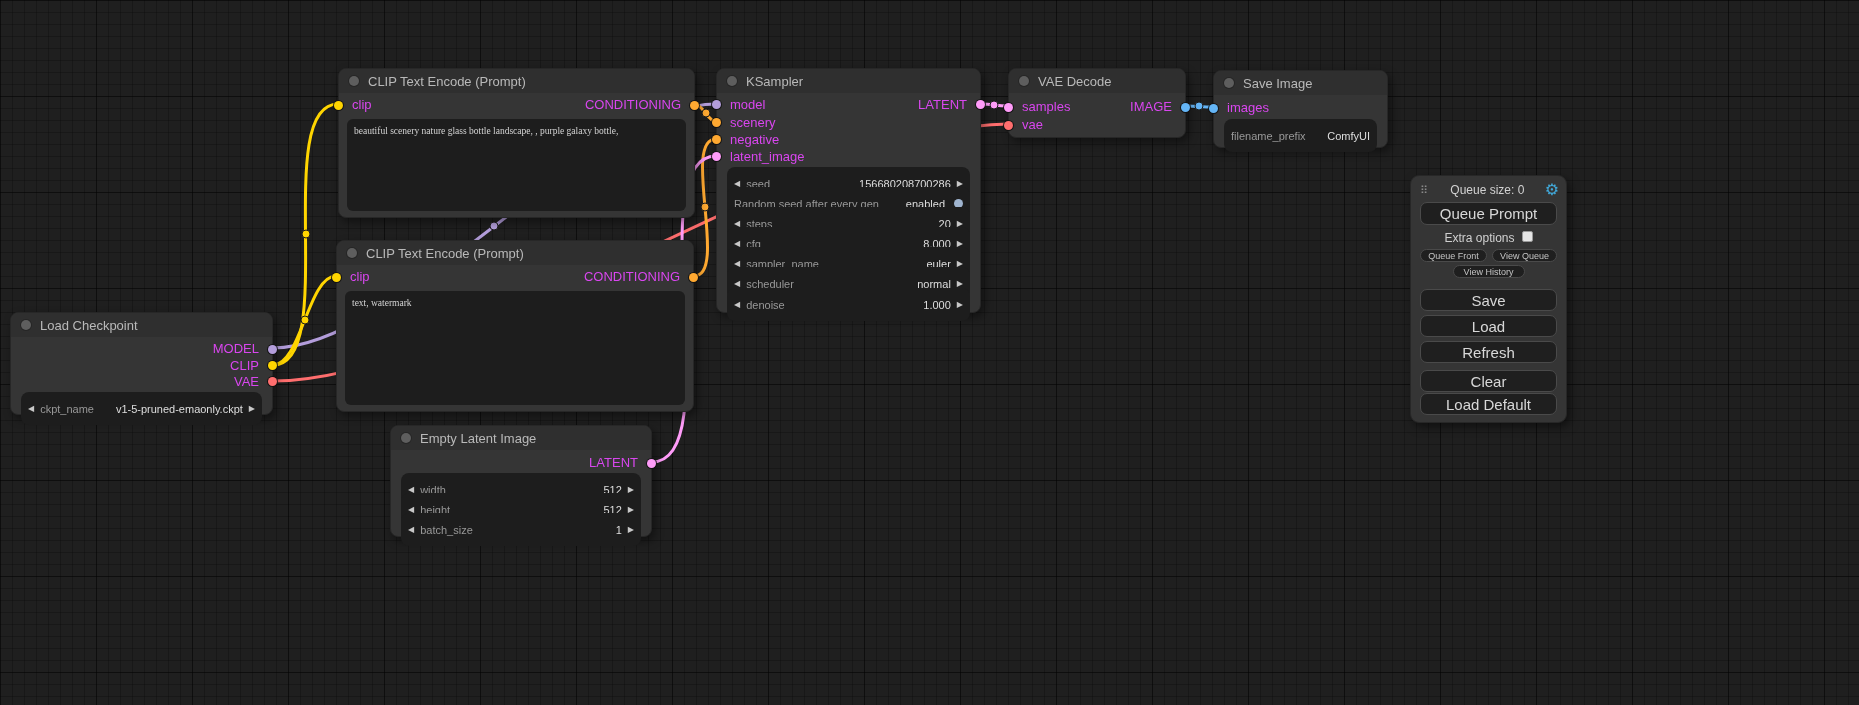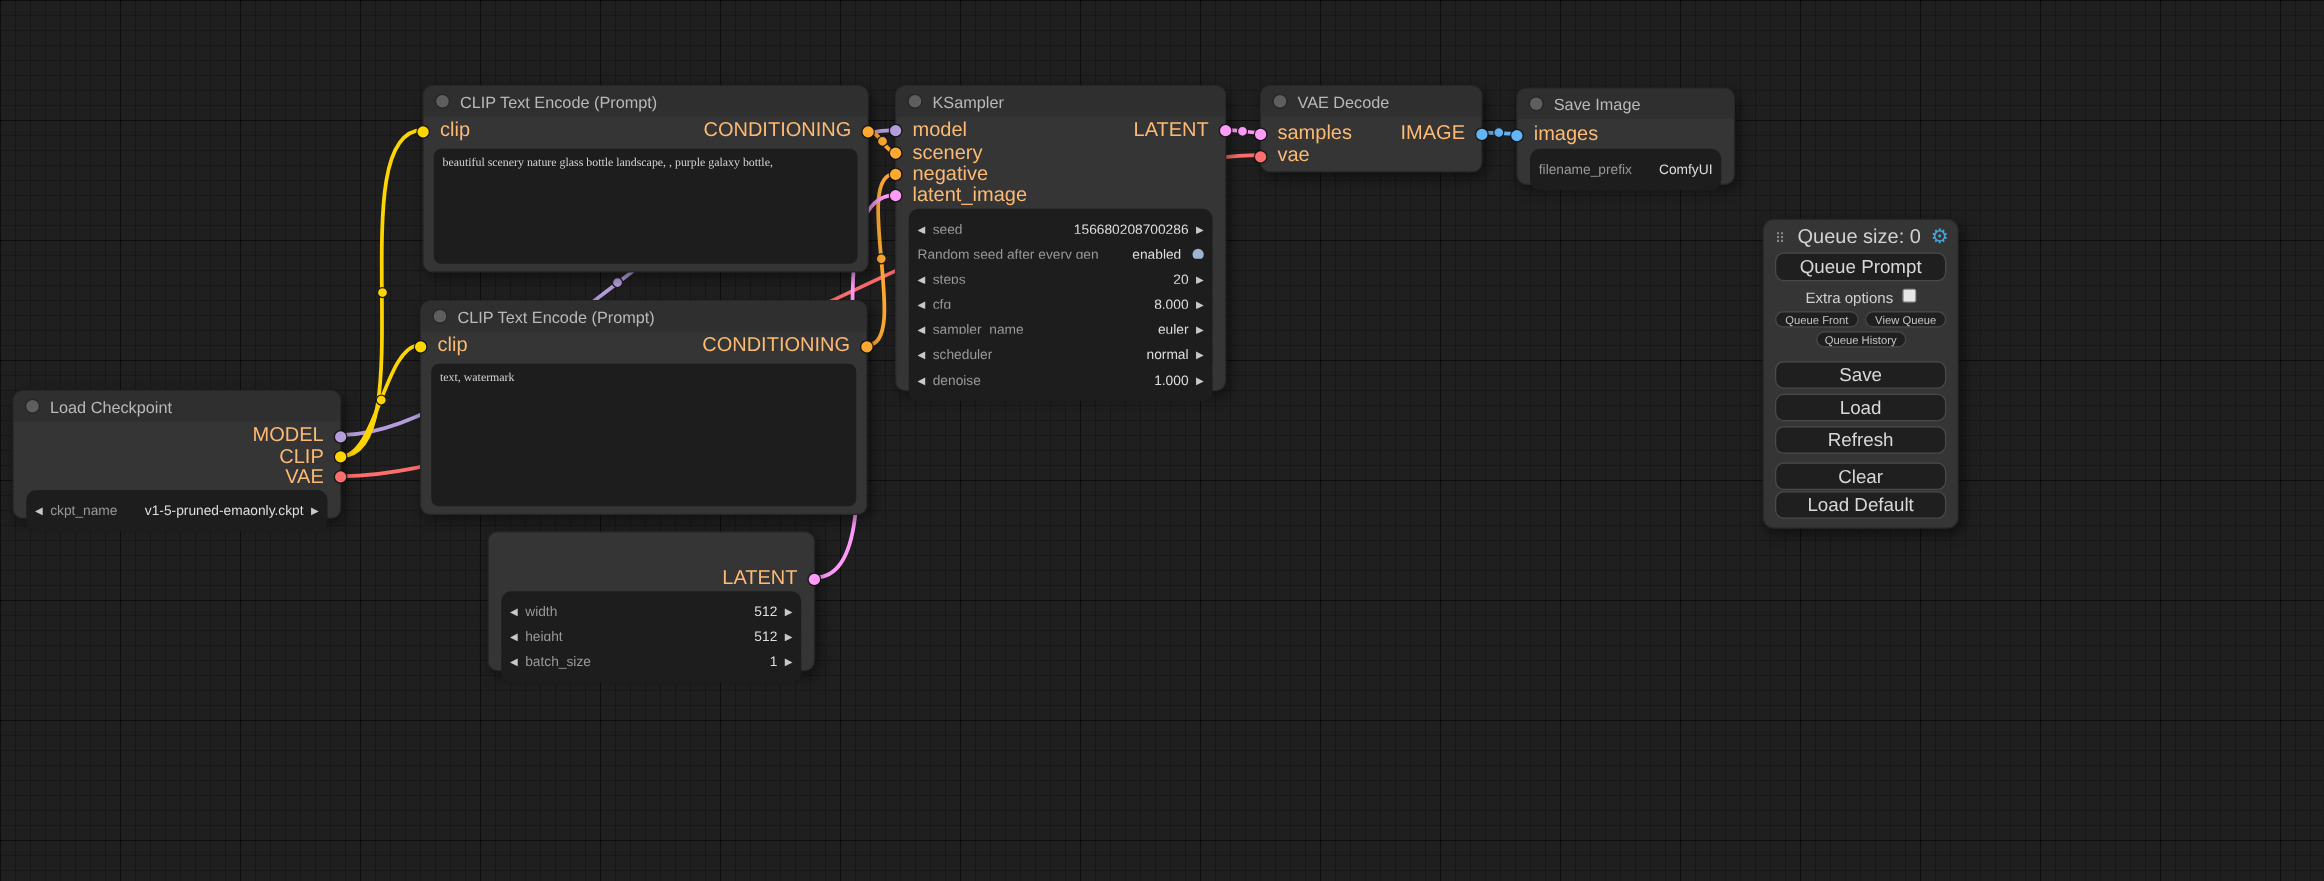--- a/index.html
+++ b/index.html
@@ -25,21 +25,21 @@
   }
   .ntitle {
     position:absolute; left:0; right:0; top:0; height:24px; background:#2f2f2f;
     border-radius:7px 7px 0 0; display:flex; align-items:center; padding:0 10px; gap:9px;
     cursor:move;
   }
   .tdot { width:10px; height:10px; border-radius:50%; background:#5e5e5e;
           box-shadow:0 0 0 1px #262626; flex:0 0 auto; cursor:pointer; }
   .ttext { color:#b9b9b9; font-size:13px; white-space:nowrap; }
 
-  .slot-label { position:absolute; font-size:16px; color:#fdba74; line-height:16px; white-space:nowrap; }
+  .slot-label { position:absolute; font-size:13px; color:#d946ef; line-height:16px; white-space:nowrap; }
   .in-label { left:13px; }
   .out-label { right:13px; }
   .sdot { position:absolute; width:9px; height:9px; border-radius:50%;
           box-shadow:0 0 0 1px rgba(16,16,16,.85); cursor:crosshair; }
   .in-dot { left:-5px; }
   .out-dot { right:-5px; }
 
   .widget {
     position:absolute; left:10px; right:10px; height:33px; background:#1d1d1d;
     border-radius:8px; display:flex; align-items:center; padding:0 7px; gap:6px;
@@ -58,21 +58,21 @@
   }
 
   #menu {
     position:absolute; left:1410px; top:175px; width:157px; height:248px;
     background:#353535; border:1px solid #272727; border-radius:9px;
     box-shadow:3px 4px 10px rgba(0,0,0,.5); z-index:3; color:#cccccc;
   }
   .menu-head { position:absolute; top:5px; left:7px; right:7px; height:18px;
                display:flex; align-items:center; }
   .drag-dots { color:#8a8a8a; font-size:11px; cursor:grab; padding:0 2px; }
-  .qsize { flex:1; text-align:center; font-size:16px; color:#d2d2d2; }
+  .qsize { flex:1; text-align:center; font-size:12px; color:#d2d2d2; }
   .gear { font-size:16px; line-height:16px; cursor:pointer; }
   .menu-btn {
     position:absolute; left:9px; right:9px; height:22px; background:#1f1f1f;
     border:1px solid #4a4a4a; border-radius:7px; color:#d8d8d8; font-size:15px;
     display:flex; align-items:center; justify-content:center; cursor:pointer;
   }
   .small-btn {
     position:absolute; height:13px; background:#1f1f1f; border:1px solid #4a4a4a;
     border-radius:8px; color:#c4c4c4; font-size:9px;
     display:flex; align-items:center; justify-content:center; cursor:pointer;
@@ -154,20 +154,24 @@
       <span class="ttext">CLIP Text Encode (Prompt)</span>
     </div>
     <span class="sdot in-dot" style="top: 32px; background: rgb(255, 213, 0);"></span>
     <span class="slot-label in-label" style="top:28px">clip</span>
     <span class="slot-label out-label" style="top:28px">CONDITIONING</span>
     <span class="sdot out-dot" style="top: 32px; background: rgb(255, 169, 49);"></span>
     <div class="ntext" style="top:50px;bottom:6px">text, watermark</div>
   </div>
 
   <div class="node" style="left:390px;top:425px;width:262px;height:112px">
+    <div class="ntitle">
+      <span class="tdot"></span>
+      <span class="ttext">Empty Latent Image</span>
+    </div>
     <span class="slot-label out-label" style="top:29px">LATENT</span>
     <span class="sdot out-dot" style="top: 33px; background: rgb(255, 156, 249);"></span>
     <div class="widget" style="top:47px">
       <span class="warrow">◀</span>
       <span class="wname">width</span>
       <span class="wval">512</span>
       <span class="warrow">▶</span>
     </div>
     <div class="widget" style="top:67px">
       <span class="warrow">◀</span>
@@ -274,21 +278,21 @@
       <span class="qsize">Queue size: 0</span>
       <span class="gear" style="color: rgb(65, 168, 216);">⚙</span>
     </div>
     <div class="menu-btn" style="top:26px;height:23px">Queue Prompt</div>
     <div class="extra-row">
       <span>Extra options</span>
       <span class="checkbox"></span>
     </div>
     <div class="small-btn" style="top:73px;left:9px;width:67px">Queue Front</div>
     <div class="small-btn" style="top:73px;right:9px;width:65px">View Queue</div>
-    <div class="small-btn" style="top:89px;left:50%;transform:translateX(-50%);width:72px">Queue History</div>
+    <div class="small-btn" style="top:89px;left:50%;transform:translateX(-50%);width:72px">View History</div>
     <div class="menu-btn" style="top:113px">Save</div>
     <div class="menu-btn" style="top:139px">Load</div>
     <div class="menu-btn" style="top:165px">Refresh</div>
     <div class="menu-btn" style="top:194px">Clear</div>
     <div class="menu-btn" style="top:217px">Load Default</div>
   </div>
 
 </div>
 
 </body></html>

